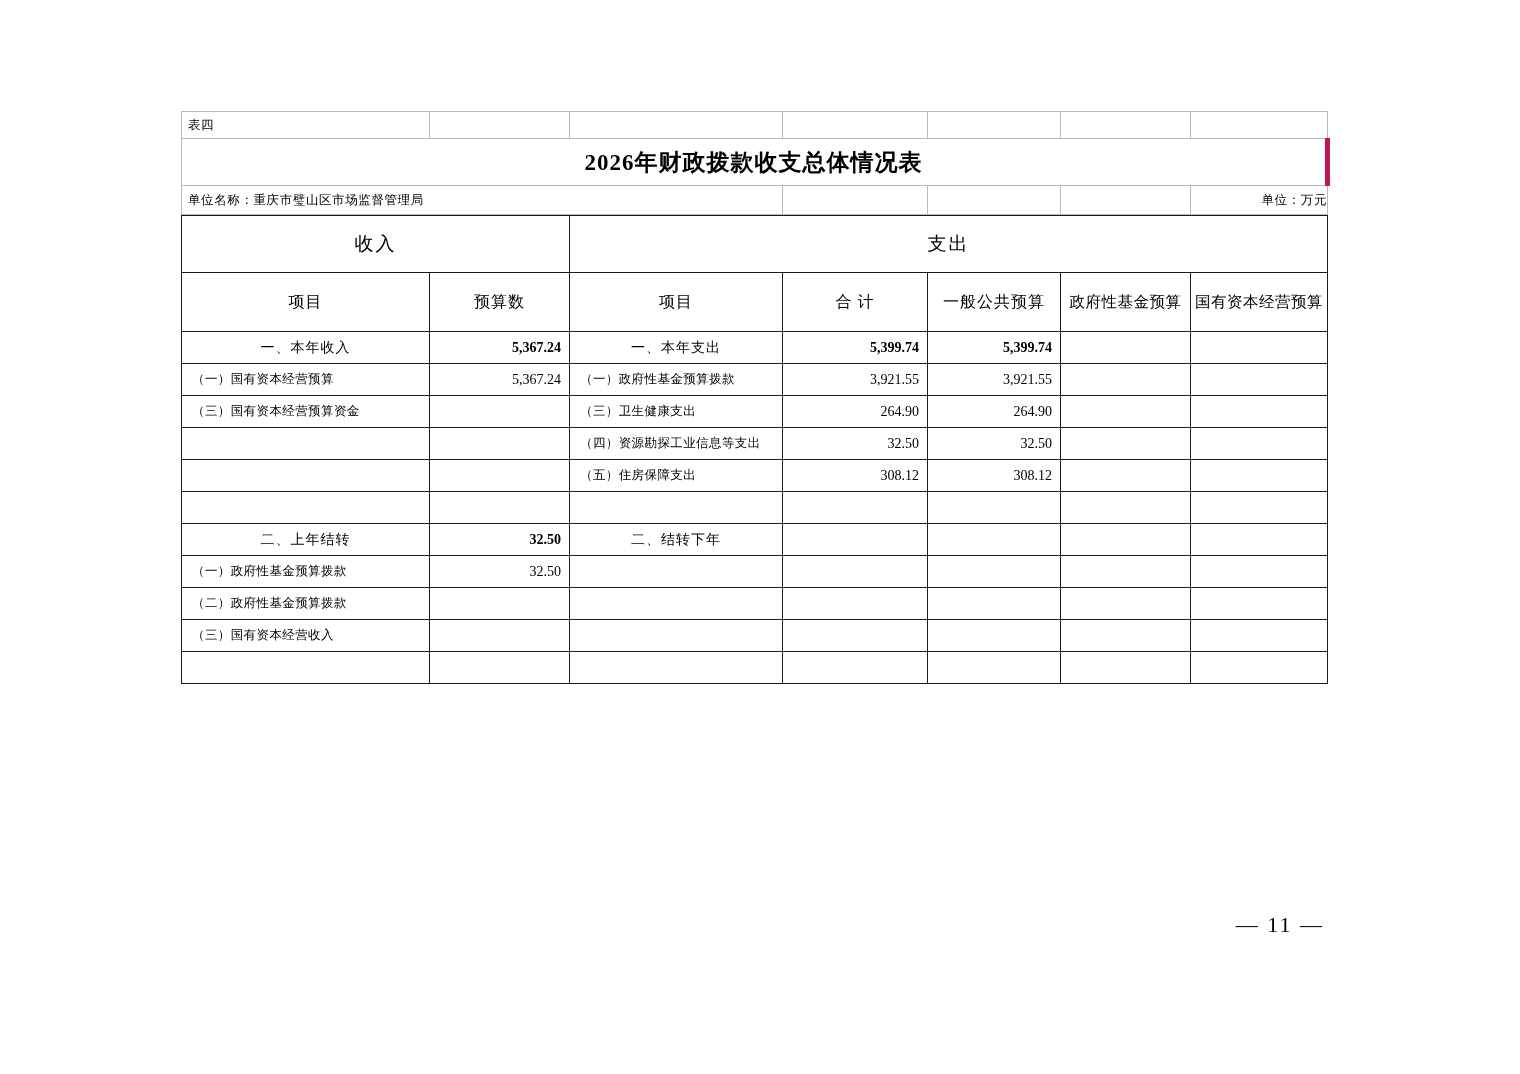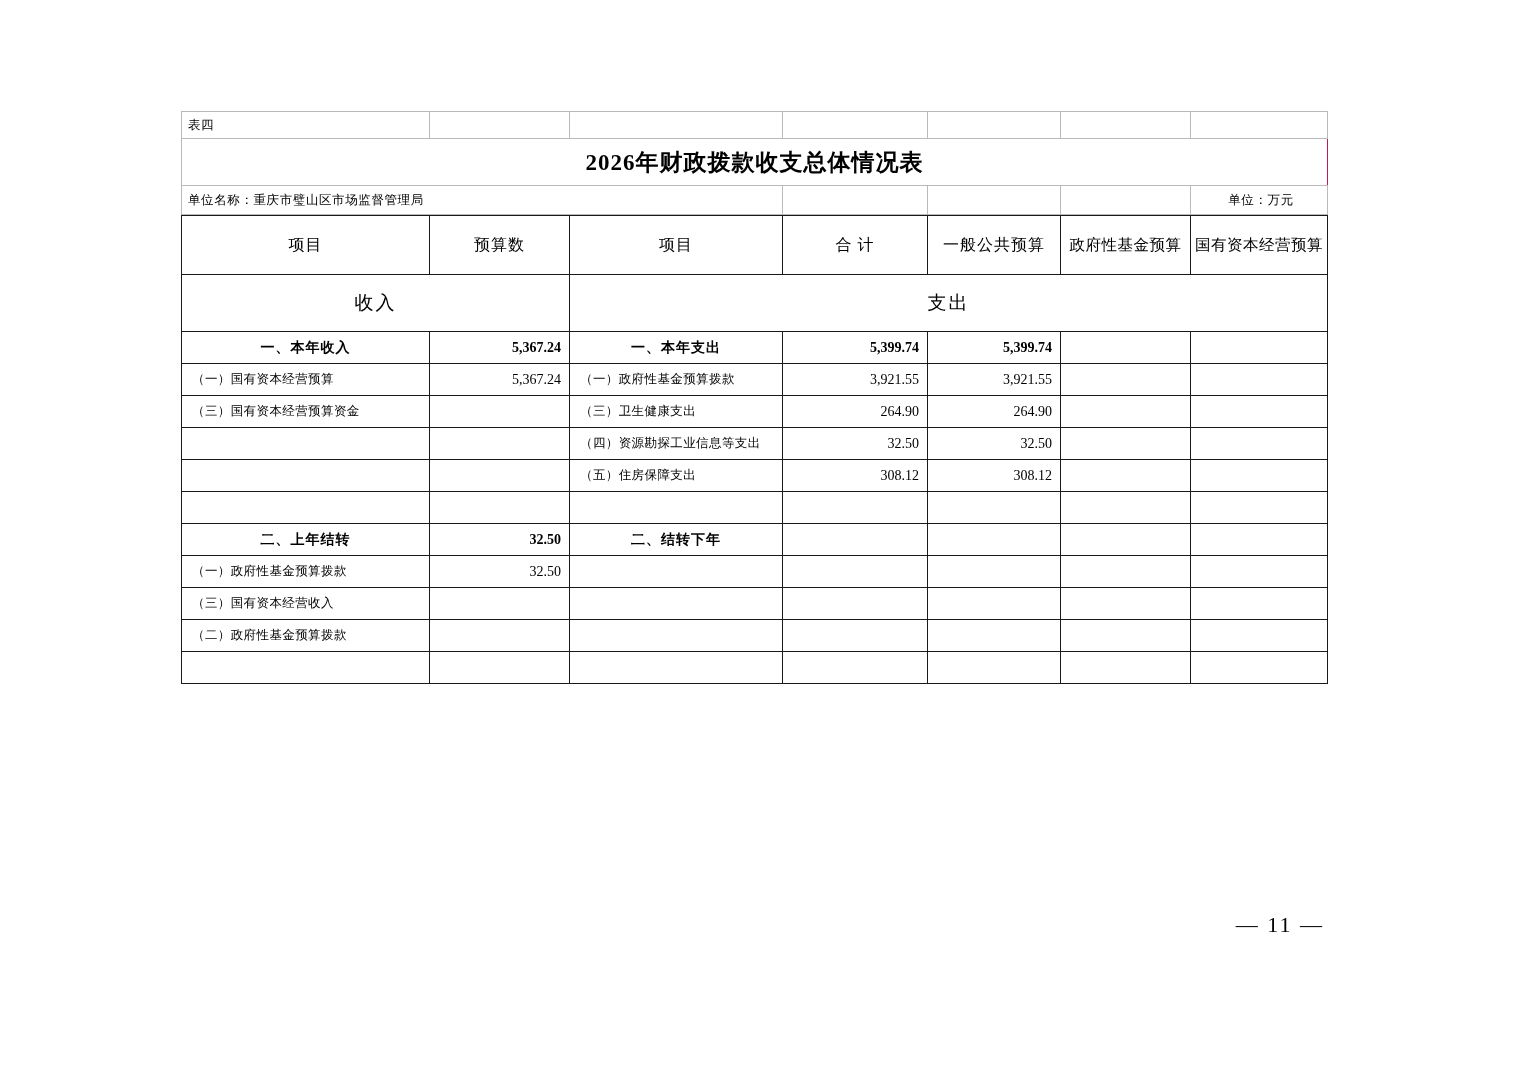--- a/index.html
+++ b/index.html
@@ -46,40 +46,40 @@
   .strip .label {
     padding-left: 6px;
     font-family: "DejaVu Serif", serif;
     font-size: 12.5px;
     letter-spacing: 0.5px;
   }
   .titlerow td {
     height: 46px;
     text-align: center;
     border-left: 1px solid #b9b9b9;
-    border-right: 1px solid #be185d;
+    border-right: 5px solid #be185d;
   }
   .doc-title {
     font-size: 23px;
     font-weight: bold;
     letter-spacing: 1px;
     font-family: "Liberation Serif", serif;
   }
   .metarow td {
     height: 28px;
     font-family: "DejaVu Serif", serif;
     font-size: 12.5px;
     letter-spacing: 0.6px;
   }
   .metarow .unitname {
     padding-left: 6px;
     text-align: left;
   }
   .metarow .unitmeasure {
-    text-align: center;
+    text-align: right;
     padding-left: 4px;
     margin-top: 20px;
   }
 
   
   .grid {
     margin-top: 0;
   }
   .grid td {
     border: 1px solid #1a1a1a;
@@ -121,21 +121,21 @@
   .num {
     text-align: right;
     padding-right: 8px;
     font-family: "Liberation Serif", serif;
     font-size: 14px;
   }
   .num.b {
     font-weight: bold;
   }
   .center.b {
-    font-weight: bold;
+    font-weight: normal;
     font-size: 14px;
     margin-top: 12px;
   }
   .totalrow td {
     height: 32px;
   }
   .total-label {
     text-align: center;
     font-family: "DejaVu Serif", serif;
     font-size: 14px;
@@ -198,32 +198,32 @@
         <col style="width:248px">
         <col style="width:140px">
         <col style="width:213px">
         <col style="width:145px">
         <col style="width:133px">
         <col style="width:130px">
         <col style="width:137px">
       </colgroup>
       <tbody>
         <tr>
+          <td class="bigspan" colspan="2">收入</td>
+          <td class="bigspan" colspan="5">支出</td>
+        </tr>
+        <tr>
           <td class="hdr">项目</td>
           <td class="hdr">预算数</td>
           <td class="hdr">项目</td>
           <td class="hdr">合 计</td>
           <td class="hdr">一般公共预算</td>
           <td class="hdr wrap">政府性基金预算</td>
           <td class="hdr wrap">国有资本经营预算</td>
         </tr>
-        <tr>
-          <td class="bigspan" colspan="2">收入</td>
-          <td class="bigspan" colspan="5">支出</td>
-        </tr>
 
       <tr class="row">
             <td class="center b">一、本年收入</td>
             <td class="num b">5,367.24</td>
             <td class="center b">一、本年支出</td>
             <td class="num b">5,399.74</td>
             <td class="num b">5,399.74</td>
             <td class="num"></td>
             <td class="num"></td>
           </tr>
@@ -284,30 +284,30 @@
           <tr class="row">
             <td class="txt">（一）政府性基金预算拨款</td>
             <td class="num">32.50</td>
             <td class="txt"></td>
             <td class="num"></td>
             <td class="num"></td>
             <td class="num"></td>
             <td class="num"></td>
           </tr>
           <tr class="row">
+            <td class="txt">（二）政府性基金预算拨款</td>
+            <td class="num"></td>
+            <td class="txt"></td>
+            <td class="num"></td>
+            <td class="num"></td>
+            <td class="num"></td>
+            <td class="num"></td>
+          </tr>
+          <tr class="row">
             <td class="txt">（三）国有资本经营收入</td>
-            <td class="num"></td>
-            <td class="txt"></td>
-            <td class="num"></td>
-            <td class="num"></td>
-            <td class="num"></td>
-            <td class="num"></td>
-          </tr>
-          <tr class="row">
-            <td class="txt">（二）政府性基金预算拨款</td>
             <td class="num"></td>
             <td class="txt"></td>
             <td class="num"></td>
             <td class="num"></td>
             <td class="num"></td>
             <td class="num"></td>
           </tr>
           <tr class="row">
             <td class="txt"></td>
             <td class="num"></td>

